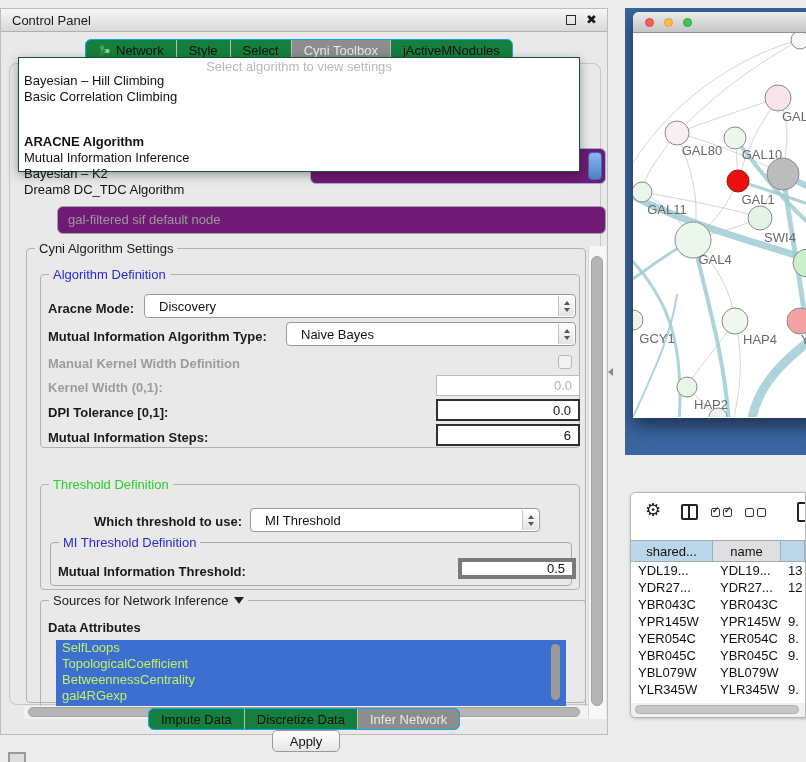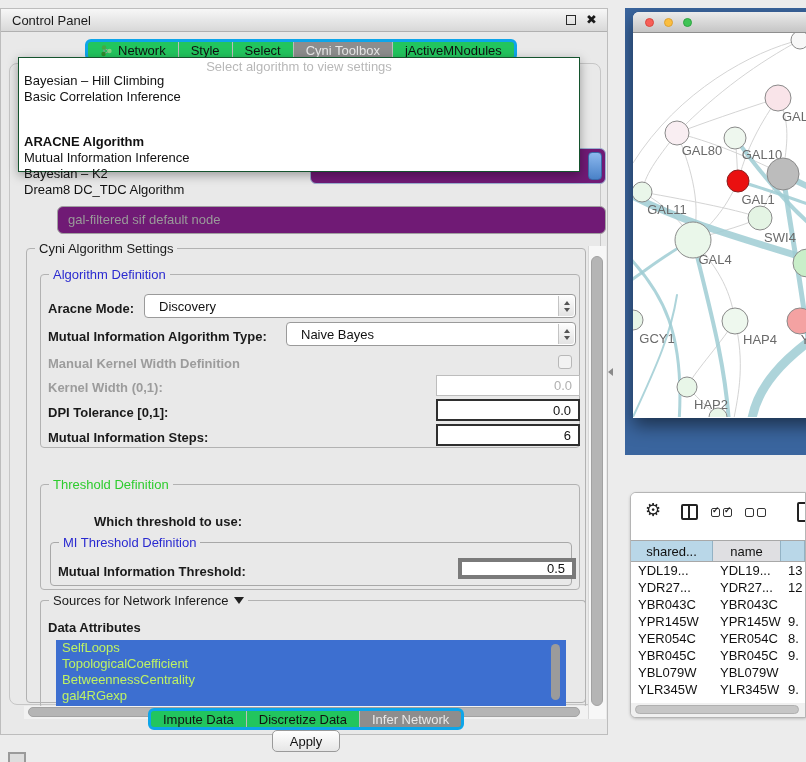--- a/index.html
+++ b/index.html
@@ -13,22 +13,22 @@
   #cp-titlebar { position:absolute; left:0; top:0; right:0; height:23px;
     background:linear-gradient(#f7f7f7,#d8d8d8); border-bottom:1px solid #b0b0b0;
     display:flex; align-items:center; }
   #cp-title { font-size:13px; color:#1a1a1a; padding-left:11px; }
   #cp-float { position:absolute; right:31px; top:6px; width:10px; height:10px;
     border:1.5px solid #2a2a2a; background:transparent; }
   #cp-close { position:absolute; right:10px; top:3px; font-size:13px; font-weight:bold; color:#1a1a1a;
     font-family:"DejaVu Sans", sans-serif; }
 
   
-  .seg-tabs { position:absolute; display:inline-flex; height:22px; background:#22c55e;
-    border:3px solid #0ea5e9; border-radius:6px; overflow:hidden; }
+  .seg-tabs { position:absolute; display:inline-flex; height:22px; background:#15803d;
+    border:1px solid #0ea5e9; border-radius:6px; overflow:hidden; }
   .seg-tab { display:flex; align-items:center; padding:0 12px; font-size:13px; color:#111;
     border-left:1px solid #bdbdbd; white-space:nowrap; }
   .seg-tab:first-child { border-left:none; }
   .seg-tab.selected { background:#8d8d8d; color:#e9e9e9; }
   .seg-tab .tabicon { margin-right:5px; display:inline-flex; }
 
   #top-tabs { left:84px; top:30px; }
   #bottom-tabs { left:147px; top:699px; }
 
   
@@ -258,20 +258,27 @@
       <span class="flabel b" style="left:38px; top:366px;">Mutual Information Steps:</span>
       <div class="numfield dark" style="left:426px; top:360px; width:144px; height:22px;">
         <span>6</span>
       </div>
 
 
       <div id="threshold-box" class="groupbox">
         <span class="legend green">Threshold Definition</span>
       </div>
       <span class="flabel b" style="left:84px; top:450px;">Which threshold to use:</span>
+      <div class="combo" style="left:240px; top:444px; width:290px;">
+        <span>MI Threshold</span>
+        <span class="spin">
+            <i class="arr-up"></i>
+            <i class="arr-dn"></i>
+          </span>
+      </div>
 
       <div id="mi-box" class="groupbox">
         <span class="legend blue">MI Threshold Definition</span>
       </div>
       <span class="flabel b" style="left:48px; top:500px;">Mutual Information Threshold:</span>
       <div class="numfield" style="left:448px; top:494px; width:118px; height:21px; border-color:#7a7a7a;">
         <span>0.5</span>
       </div>
 
       <div id="sources-box" class="groupbox">
@@ -312,21 +319,21 @@
         <div class="seg-tab selected">
           <span>Infer Network</span>
         </div>
       </div>
   </div>
 
   <div id="algo-popup">
     <div class="dd-header">Select algorithm to view settings</div>
     <div id="dd-list">
         <div class="dd-item">Bayesian – Hill Climbing</div>
-        <div class="dd-item">Basic Correlation Inference</div>
+        <div class="dd-item">Basic Correlation Climbing</div>
         <div class="dd-item bold">ARACNE Algorithm</div>
         <div class="dd-item">Mutual Information Inference</div>
         <div class="dd-item">Bayesian – K2</div>
         <div class="dd-item">Dream8 DC_TDC Algorithm</div>
       </div>
   </div>
 
   <div id="mini-icon"></div>
   <span id="splitter-mark"></span>
 

